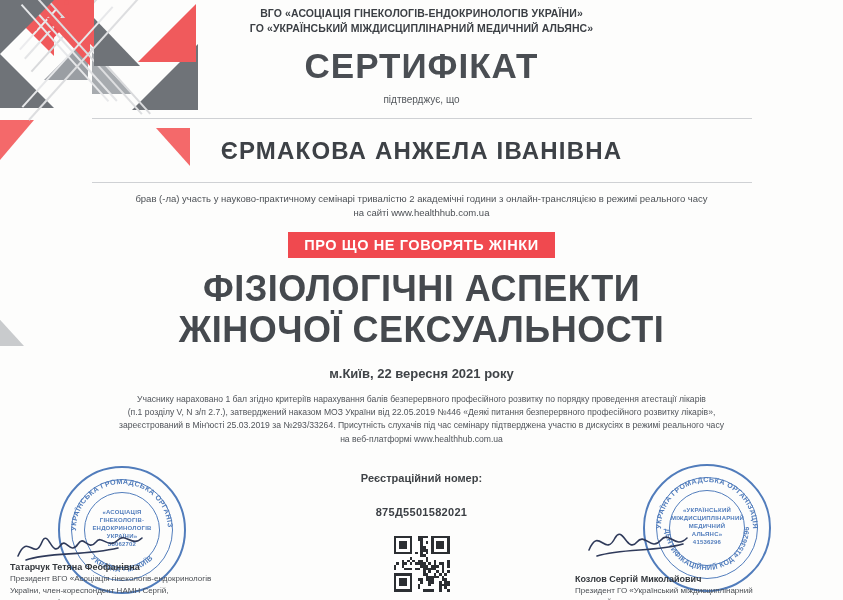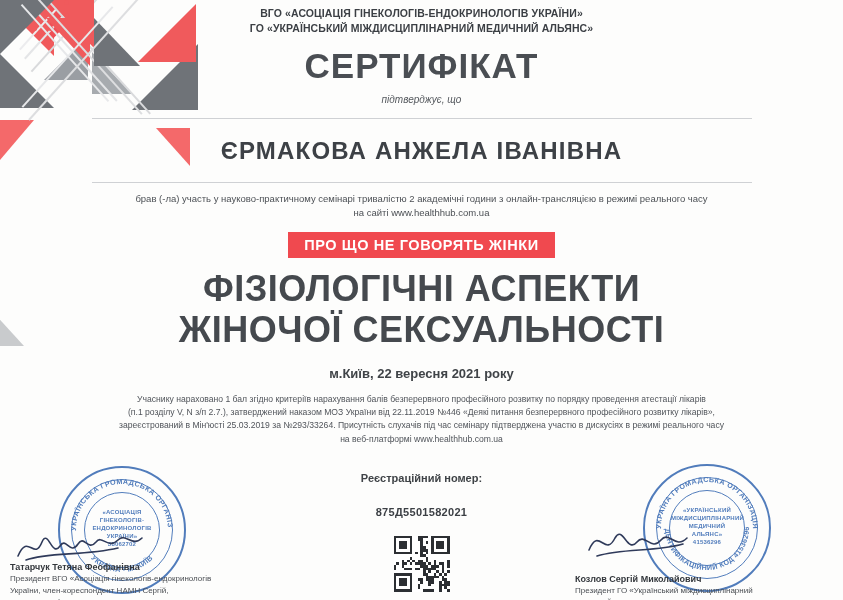--- a/index.html
+++ b/index.html
@@ -195,21 +195,20 @@
     letter-spacing: 1px;
     color: #4a4e53;
     font-family: "Liberation Sans", sans-serif;
   }
 
   .confirms {
     text-align: center;
     font-size: 10px;
     color: #54585d;
     margin-top: 4px;
-    font-style: italic;
   }
 
   .rule {
     width: 660px;
     height: 1px;
     background: #cfd1d4;
     margin: 13px auto 0 auto;
   }
 
   .recipient {
@@ -490,21 +489,21 @@
 
     <div class="topic">
       <div>ФІЗІОЛОГІЧНІ АСПЕКТИ</div>
       <div>ЖІНОЧОЇ СЕКСУАЛЬНОСТІ</div>
     </div>
 
     <div class="place-date">м.Київ, 22 вересня 2021 року</div>
 
     <div class="legal">
       <div>Учаснику нараховано 1 бал згідно критеріїв нарахування балів безперервного професійного розвитку по порядку проведення атестації лікарів</div>
-      <div>(п.1 розділу V, N з/п 2.7.), затверджений наказом МОЗ України від 22.11.2019 №446 «Деякі питання безперервного професійного розвитку лікарів»,</div>
+      <div>(п.1 розділу V, N з/п 2.7.), затверджений наказом МОЗ України від 22.05.2019 №446 «Деякі питання безперервного професійного розвитку лікарів»,</div>
       <div>зареєстрований в Мін'юсті 25.03.2019 за №293/33264. Присутність слухачів під час семінару підтверджена участю в дискусіях в режимі реального часу</div>
       <div>на веб-платформі www.healthhub.com.ua</div>
     </div>
 
     <div class="bottom">
 
       <div class="stamp stamp-left">
         <div class="inner-ring"></div>
         <div class="inner-ring2"></div>
         <svg class="arc-text" viewBox="0 0 124 124">

